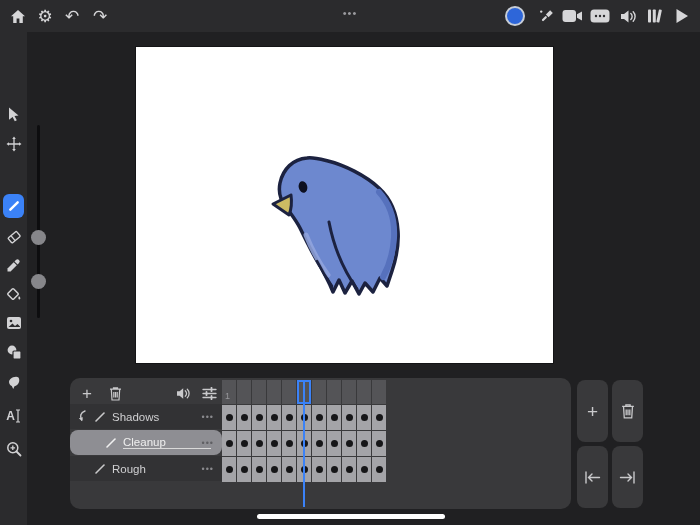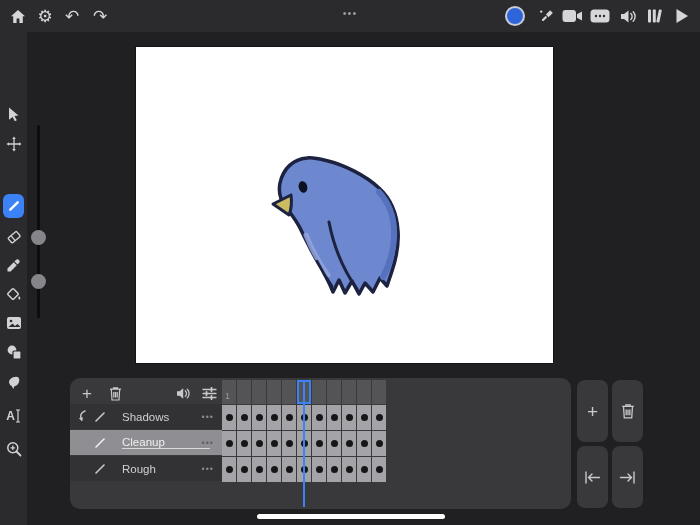--- a/index.html
+++ b/index.html
@@ -25,24 +25,24 @@
   .slider-handle { position:absolute; left:31px; width:15px; height:15px; border-radius:50%; background:#86868a; }
 
   
   .canvas { position:absolute; left:136px; top:47px; width:417px; height:316px; background:#ffffff; box-shadow:0 0 0 1px rgba(0,0,0,.35); }
 
   
   .timeline { position:absolute; left:70px; top:378px; width:501px; height:131px; background:#39393b; border-radius:10px; }
   .layer-head-icon { position:absolute; top:4px; width:22px; height:22px; display:flex; align-items:center; justify-content:center; color:#c9c9cb; }
   .plus-glyph { font-size:17px; color:#c9c9cb; line-height:1; }
   .layer-row { position:absolute; left:0; width:152px; height:25px; background:#323234; display:flex; align-items:center; color:#d0d0d2; }
-  .layer-row.selected { background:#8e8e93; border-radius:0; color:#efefef; }
+  .layer-row.selected { background:#8e8e93; border-radius:8px; color:#efefef;justify-content:center; }
   .layer-row .arrow-slot { width:16px; margin-left:4px; display:flex; justify-content:center; }
   .layer-row .pencil-slot { width:16px; margin-left:2px; display:flex; justify-content:center; }
-  .layer-name { font-size:11.5px; margin-left:14px; }
+  .layer-name { font-size:11.5px; margin-left:4px; }
   .layer-row.selected .layer-name { border-bottom:1px solid #d9d9d9; width:88px; }
   .row-menu { position:absolute; right:8px; font-size:9px; letter-spacing:1px; color:#8a8a8e; }
   .layer-row.selected .row-menu { color:#5f5f63; }
 
   .frames { position:absolute; left:152px; top:2px; }
   .ruler { display:flex; }
   .rcell { width:14px; height:24px; margin-right:1px; background:#545457; color:#97979b; font-size:9px; display:flex; align-items:flex-end; justify-content:flex-start; padding:0 0 3px 3px; }
   .rcell.ph { border:2px solid #3b82f7; }
   .frow { display:flex; margin-top:1px; }
   .fcell { width:14px; height:25px; margin-right:1px; background:#a4a4a8; display:flex; align-items:center; justify-content:center; }

